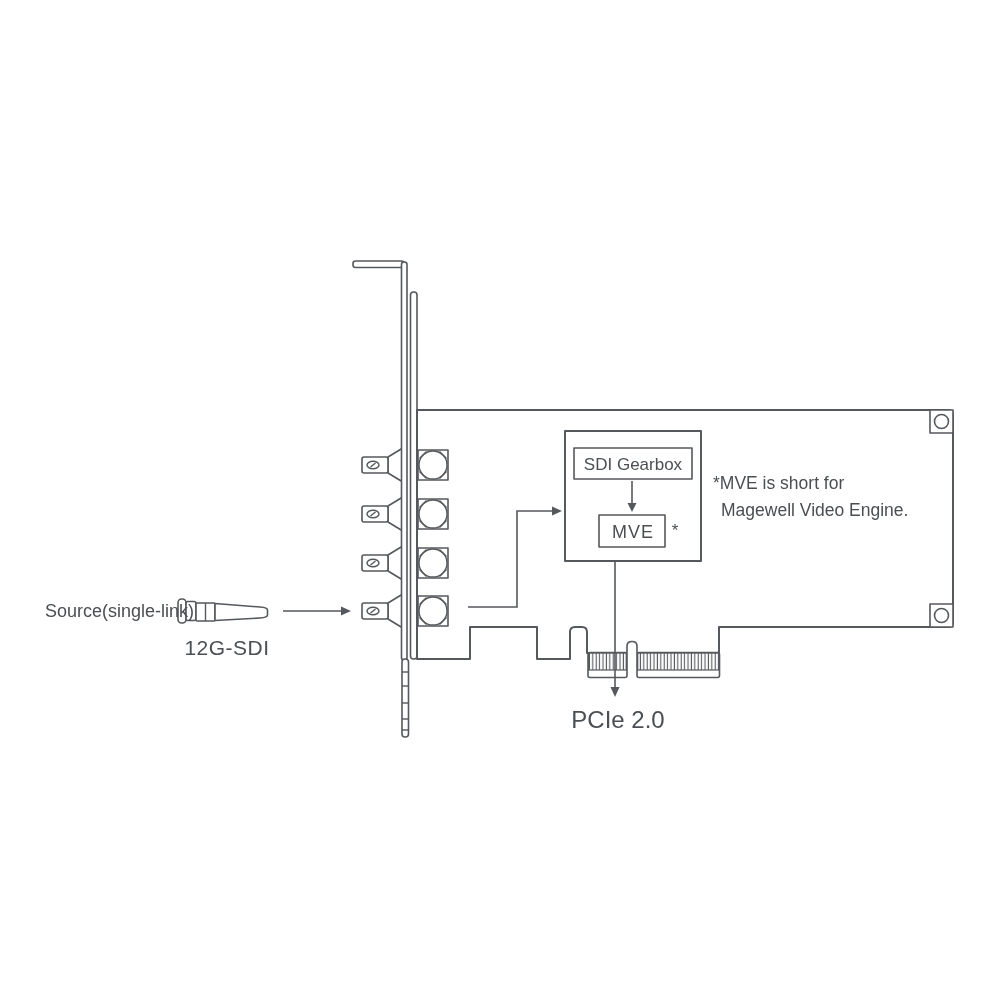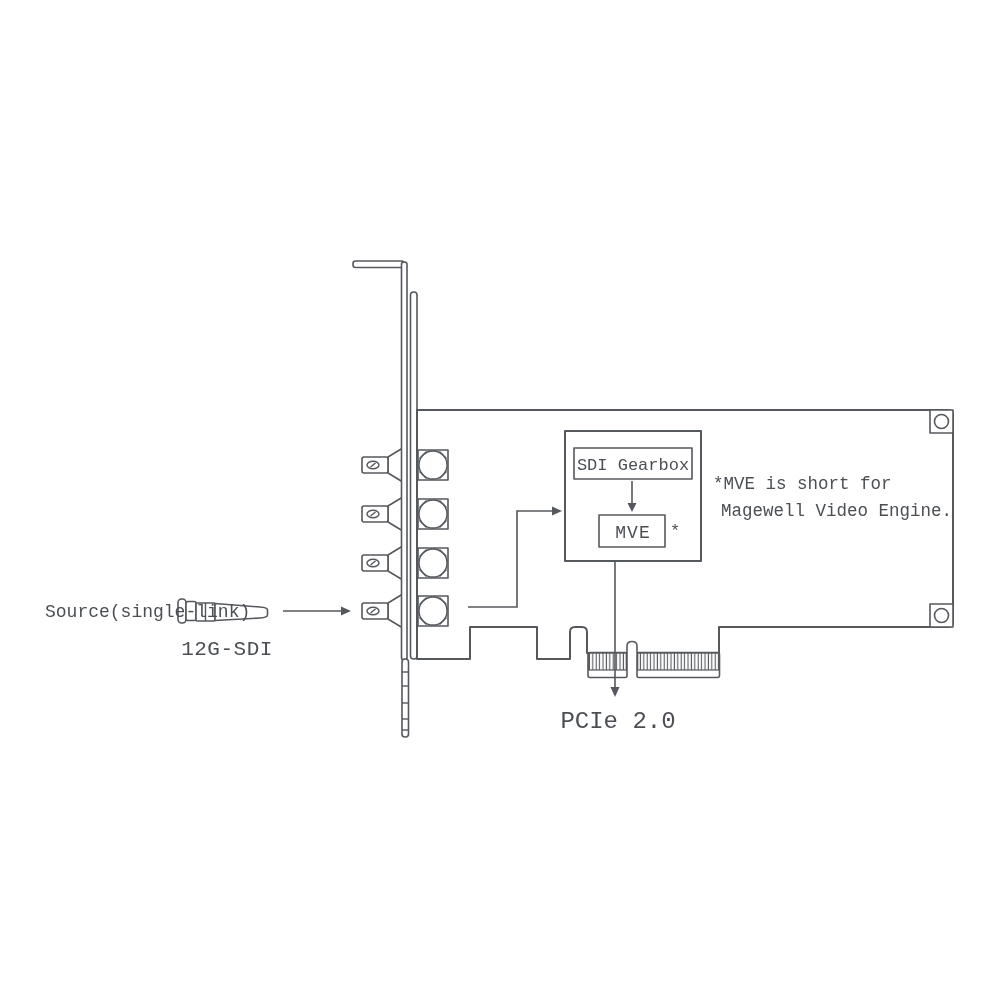--- a/index.html
+++ b/index.html
@@ -6,21 +6,21 @@
     margin: 0;
     padding: 0;
     background: #ffffff;
   }
   .stage {
     position: relative;
     width: 1000px;
     height: 1000px;
     background: #ffffff;
     overflow: hidden;
-    font-family: Liberation Mono, monospace;
+    font-family: Liberation Sans, sans-serif;
   }
   svg { display: block; }
   .outline  { fill: #ffffff; stroke: #55585c; stroke-width: 2;   stroke-linejoin: round; }
   .thin     { fill: #ffffff; stroke: #55585c; stroke-width: 1.6; stroke-linejoin: round; }
   .thinner  { fill: none;    stroke: #55585c; stroke-width: 1.4; }
   .wire     { fill: none;    stroke: #55585c; stroke-width: 1.6; }
   .head     { fill: #55585c; stroke: none; }
   .lbl      { fill: #4b4f54; stroke: none; }
   .lbl-sm   { font-size: 17.5px; }
   .lbl-md   { font-size: 18px; }

